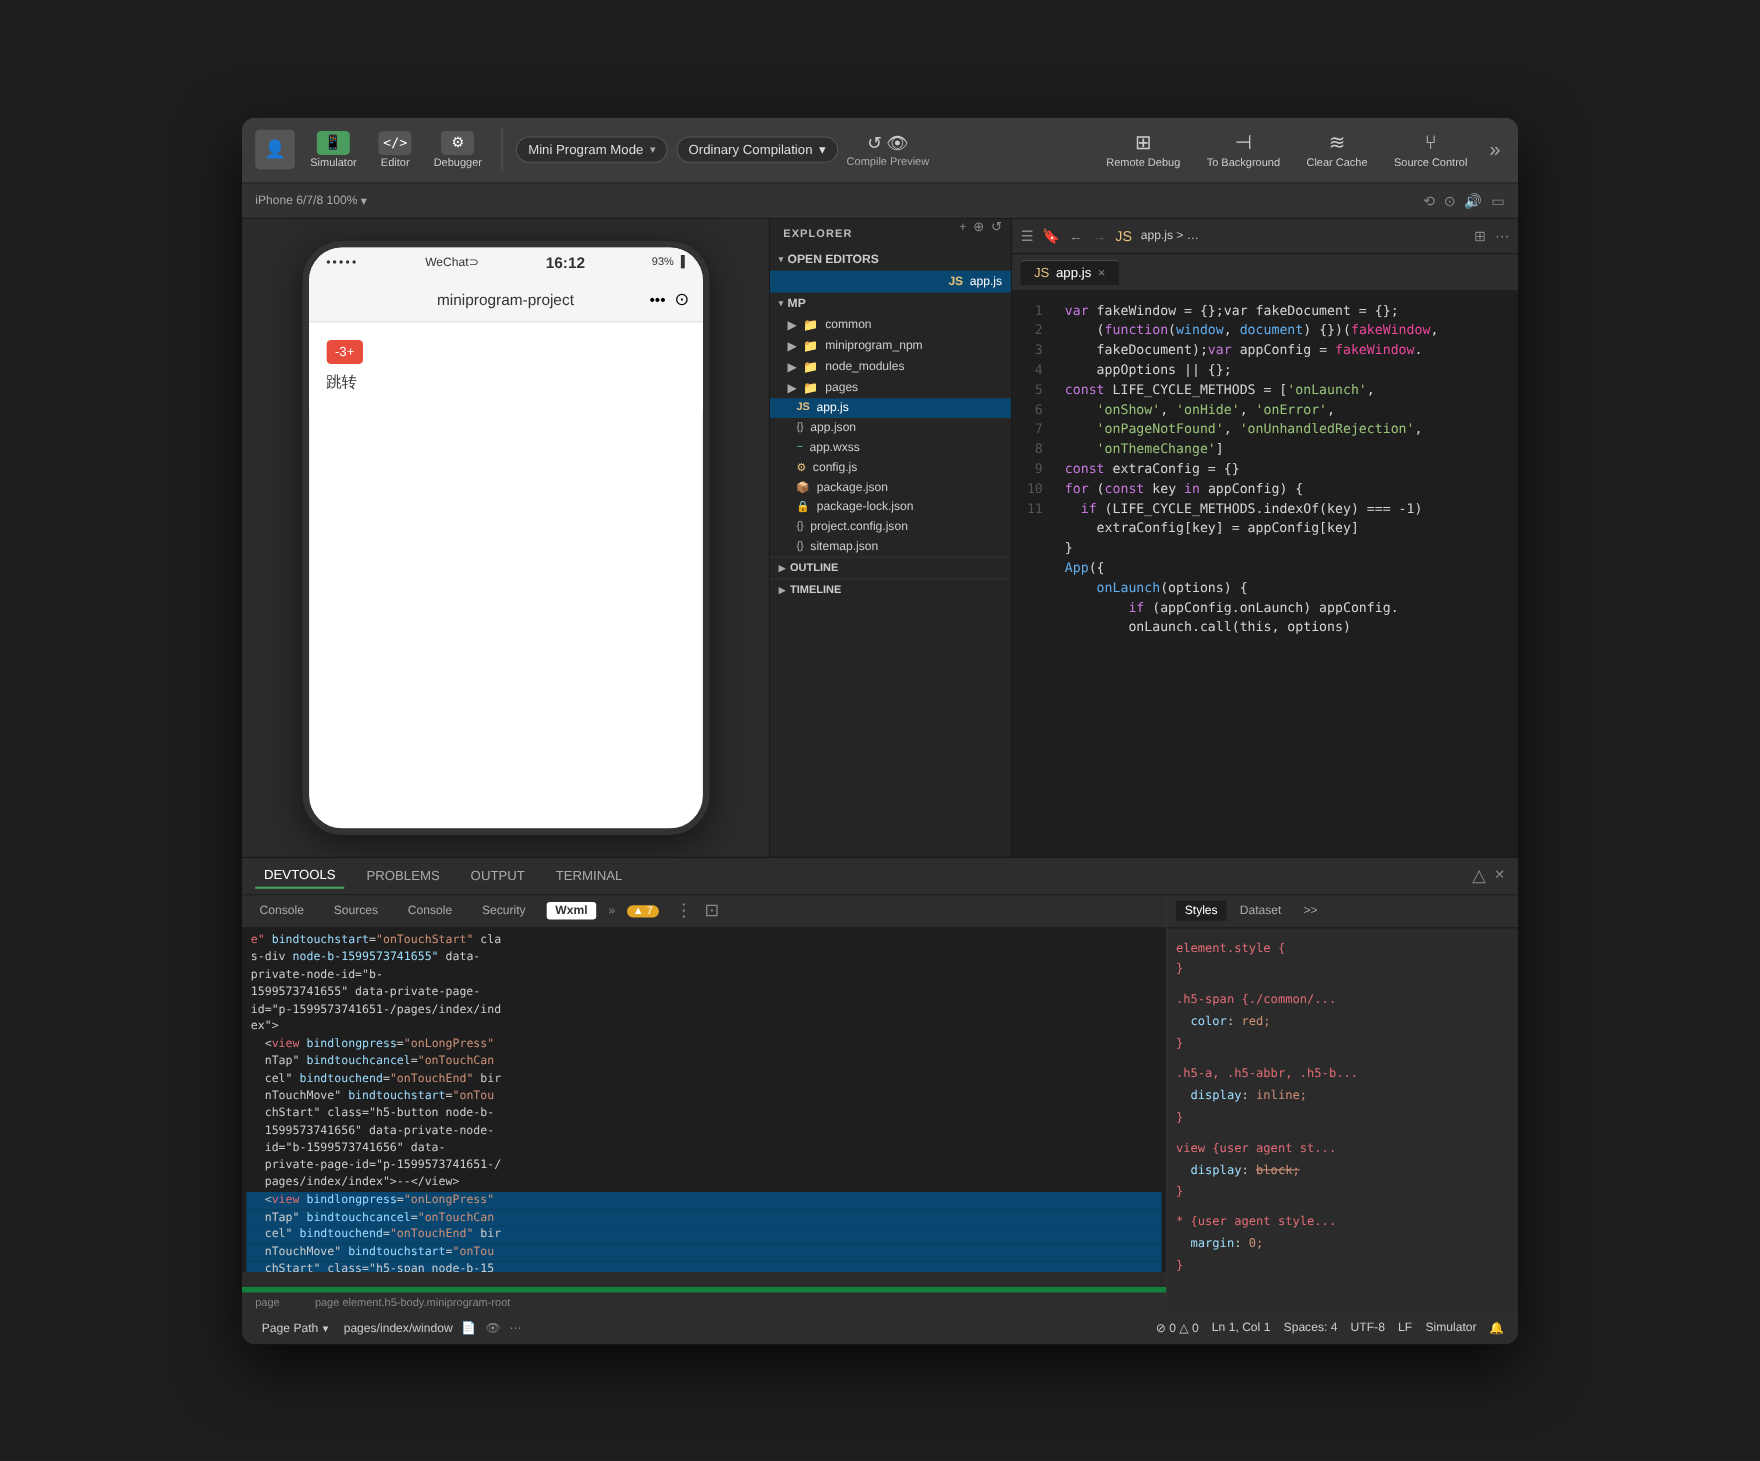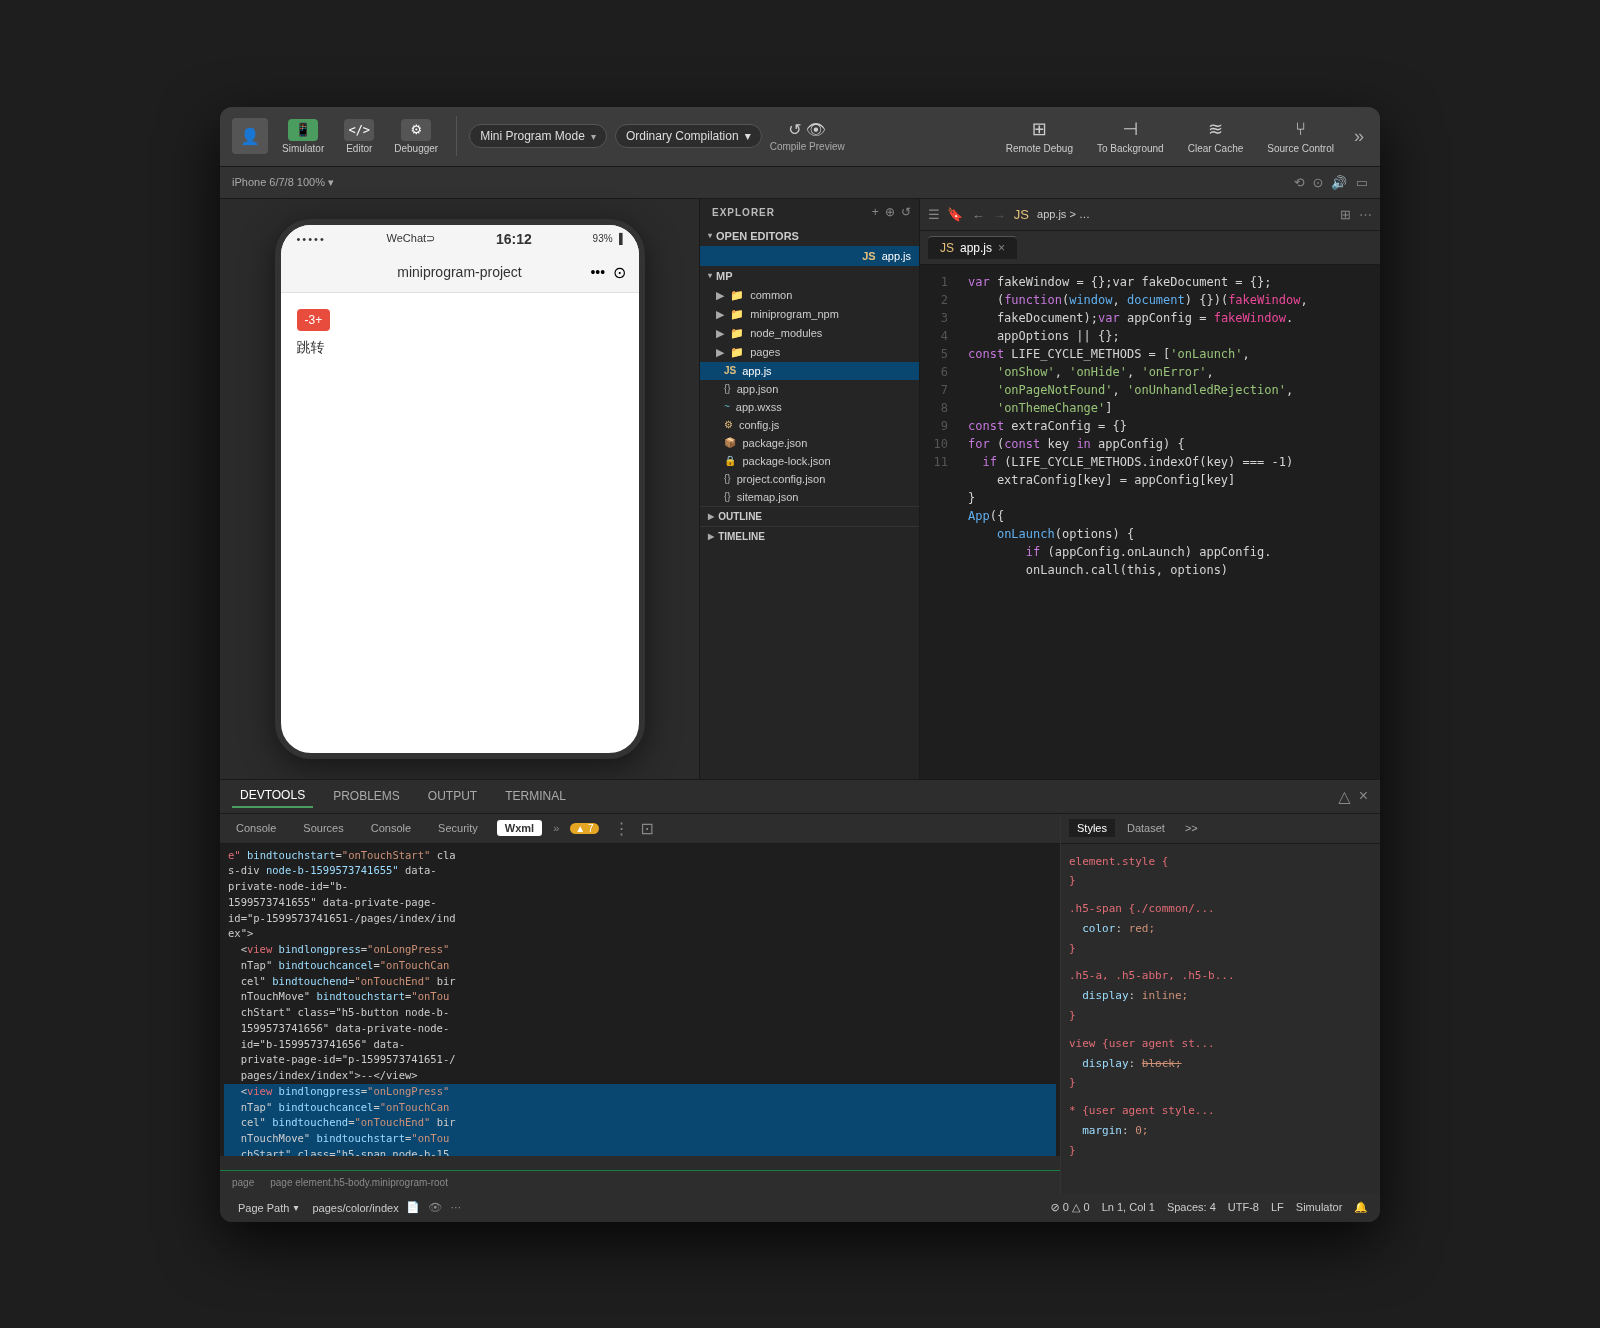--- a/index.html
+++ b/index.html
@@ -521,22 +521,22 @@
     }
     .xml-line { white-space: pre; line-height: 1.5; font-size: 10.5px; padding: 0 4px; }
     .status-bottom {
       background: #2d2d2d;
       height: 24px;
       display: flex;
       align-items: center;
       padding: 0 12px;
       font-size: 10px;
       color: #888;
-      border-top: 1px solid #15803d;
-      gap: 16px;
+      border-top: 5px solid #15803d;
+      gap: 32px;
       margin-top: 14px;
     }
   </style>
 </head>
 <body>
 
 <div class="window">
 
 
   <div class="toolbar">
@@ -632,21 +632,21 @@
             </div>
           </div>
           <div class="phone-content">
             <div class="phone-red-btn">-3+</div>
             <div class="phone-cn-text">跳转</div>
           </div>
         </div>
       </div>
 
       <div class="explorer-panel">
-        <div style="display:flex;align-items:center;justify-content:space-between;">
+        <div style="display:flex;justify-content:space-between;">
           <div class="explorer-header">EXPLORER</div>
           <div style="display:flex;gap:6px;padding:0 8px;color:#888;font-size:12px;">
             <span style="cursor:pointer;">+</span>
             <span style="cursor:pointer;">⊕</span>
             <span style="cursor:pointer;">↺</span>
           </div>
         </div>
 
         <div class="section-header">
           <span class="chevron">▾</span>
@@ -887,21 +887,21 @@
         </div>
       </div>
     </div>
 
     <div class="status-bar" style="background:#2d2d2d;">
       <div class="status-left">
         <div class="page-path-btn">
           <span style="color:#ccc;font-size:11px;">Page Path</span>
           <span style="color:#ccc;font-size:10px;">▾</span>
         </div>
-        <span style="color:#ccc;font-size:11px;">pages/color/index</span>
+        <span style="color:#ccc;font-size:11px;">pages/index/window</span>
         <span style="color:#888;font-size:11px;cursor:pointer;">📄</span>
         <span style="color:#888;font-size:11px;cursor:pointer;">👁</span>
         <span style="color:#888;font-size:11px;cursor:pointer;">⋯</span>
       </div>
       <div class="status-right">
         <span style="color:#ccc;font-size:11px;">⊘ 0 △ 0</span>
         <span style="color:#ccc;font-size:11px;">Ln 1, Col 1</span>
         <span style="color:#ccc;font-size:11px;">Spaces: 4</span>
         <span style="color:#ccc;font-size:11px;">UTF-8</span>
         <span style="color:#ccc;font-size:11px;">LF</span>

